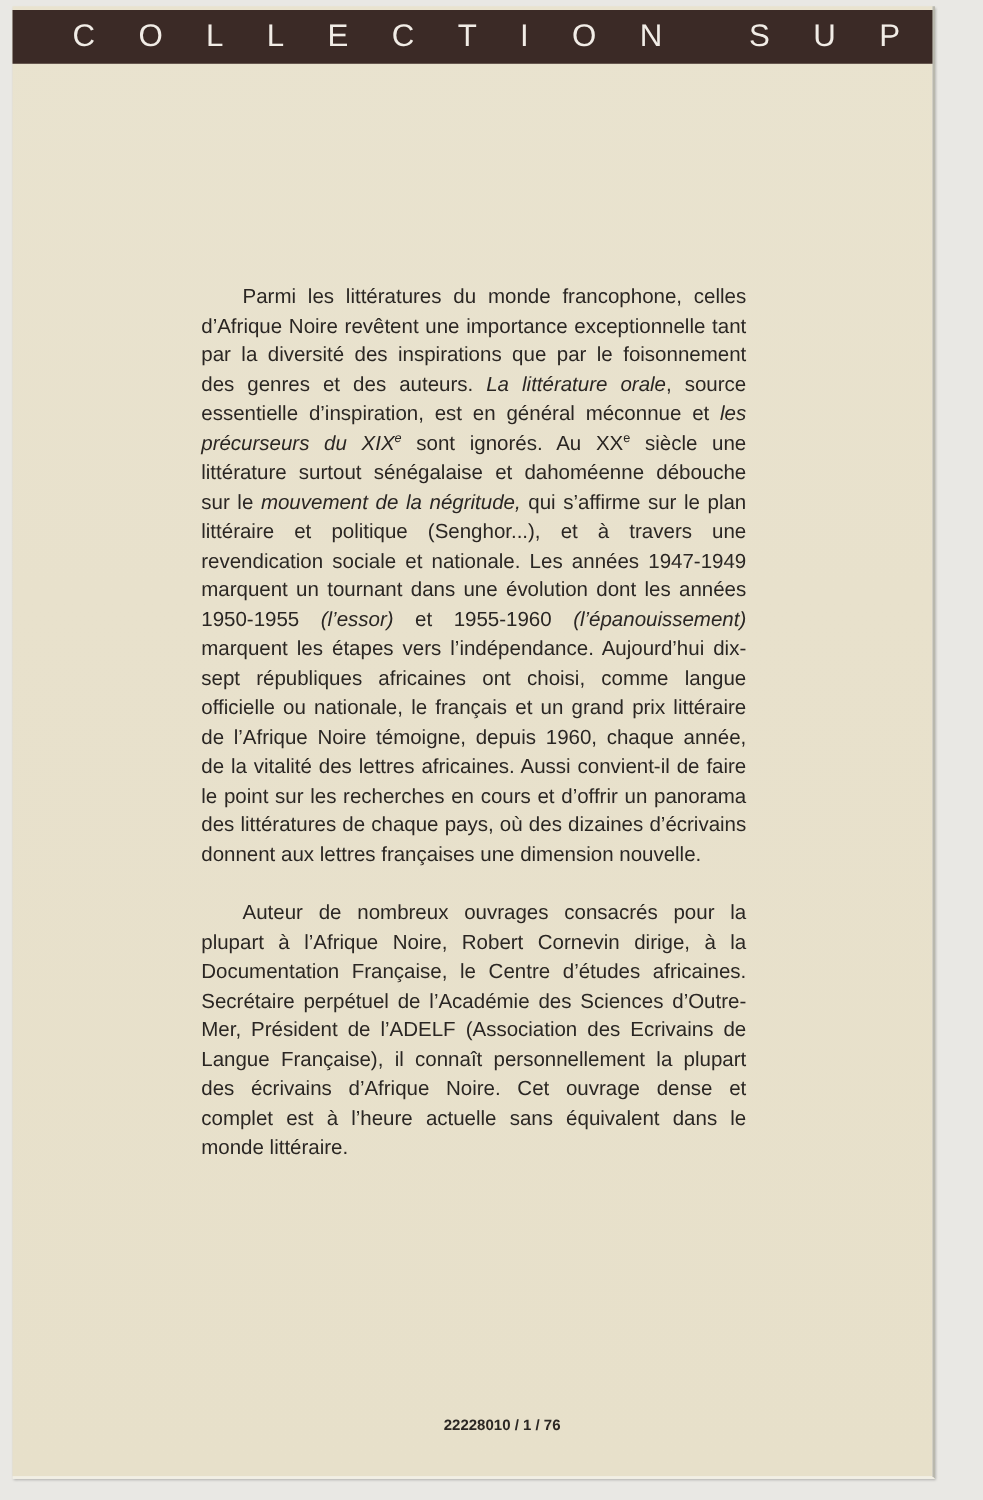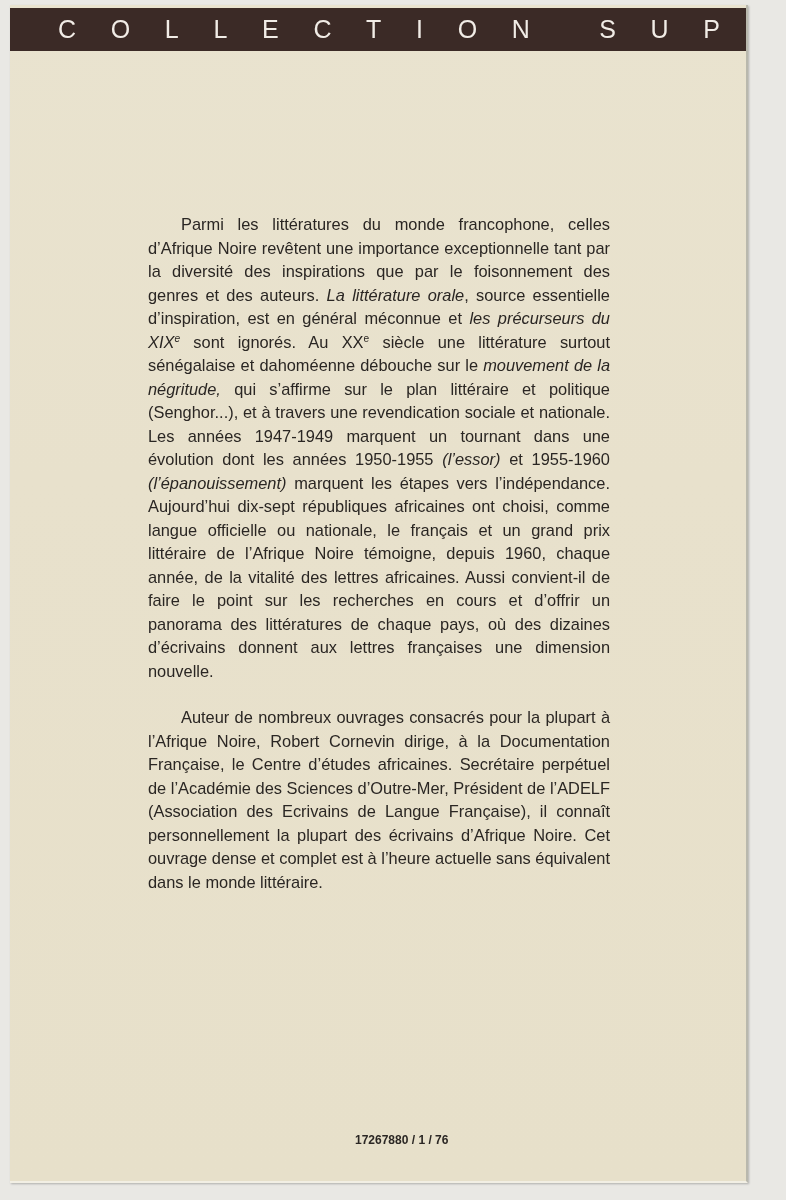--- a/index.html
+++ b/index.html
@@ -54,21 +54,21 @@
       left: 138px;
       width: 462px;
       color: #2a2623;
       font-size: 16.4px;
       line-height: 23.5px;
       text-align: justify;
     }
     .p1 { top: 208px; }
     .p2 { top: 701px; }
     .text-block p {
-      margin: 0;
+      margin: 13px;
       text-indent: 33px;
     }
     .text-block i { font-style: italic; }
     .stamp {
       position: absolute;
       left: 366px;
       top: 968px;
       color: #1a5ff2;
       font-size: 37px;
       letter-spacing: 0.3px;
@@ -109,14 +109,14 @@
 
   <div class="text-block p1">
     <p><span>Parmi les littératures du monde francophone, celles d’Afrique Noire revêtent une importance exceptionnelle tant par la diversité des inspirations que par le foisonnement des genres et des auteurs. </span><i>La littérature orale</i><span>, source essentielle d’inspiration, est en général méconnue et </span><i><span>les précurseurs du XIX</span><sup>e</sup></i><span> sont ignorés. Au XX</span><sup>e</sup><span> siècle une littérature surtout sénégalaise et dahoméenne débouche sur le </span><i>mouvement de la négritude,</i><span> qui s’affirme sur le plan littéraire et politique (Senghor...), et à travers une revendication sociale et nationale. Les années 1947-1949 marquent un tournant dans une évolution dont les années 1950-1955 </span><i>(l’essor)</i><span> et 1955-1960 </span><i>(l’épanouissement)</i><span> marquent les étapes vers l’indépendance. Aujourd’hui dix-sept républiques africaines ont choisi, comme langue officielle ou nationale, le français et un grand prix littéraire de l’Afrique Noire témoigne, depuis 1960, chaque année, de la vitalité des lettres africaines. Aussi convient-il de faire le point sur les recherches en cours et d’offrir un panorama des littératures de chaque pays, où des dizaines d’écrivains donnent aux lettres françaises une dimension nouvelle.</span></p>
   </div>
 
   <div class="text-block p2">
     <p>Auteur de nombreux ouvrages consacrés pour la plupart à l’Afrique Noire, Robert Cornevin dirige, à la Documentation Française, le Centre d’études africaines. Secrétaire perpétuel de l’Académie des Sciences d’Outre-Mer, Président de l’ADELF (Association des Ecrivains de Langue Française), il connaît personnellement la plupart des écrivains d’Afrique Noire. Cet ouvrage dense et complet est à l’heure actuelle sans équivalent dans le monde littéraire.</p>
   </div>
 
 
-  <div class="catalog-number">17267880 / 1 / 76</div>
+  <div class="catalog-number">22228010 / 1 / 76</div>
 </div>
 
 </body></html>

